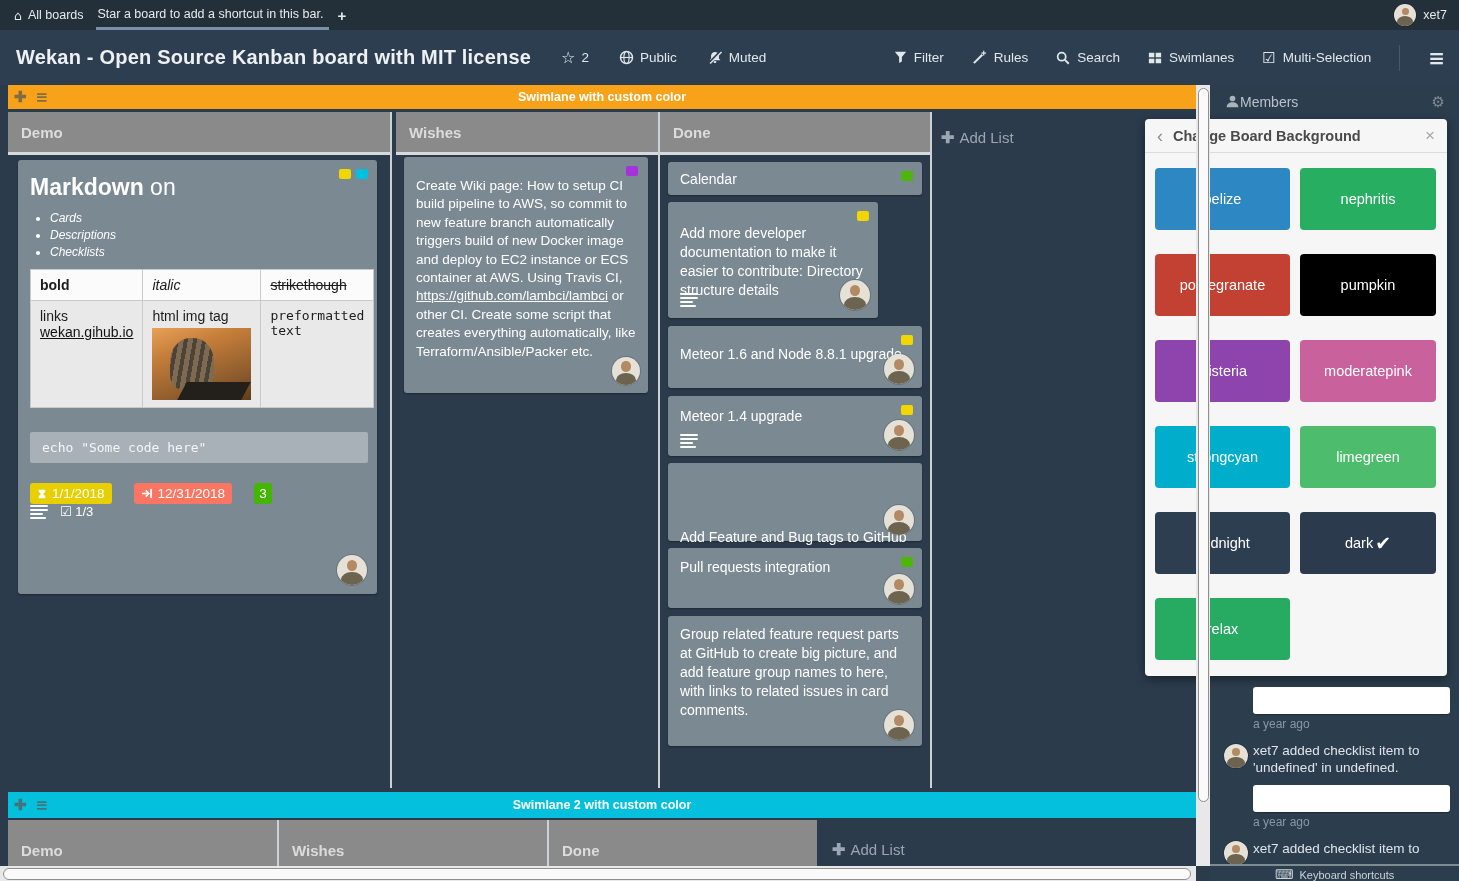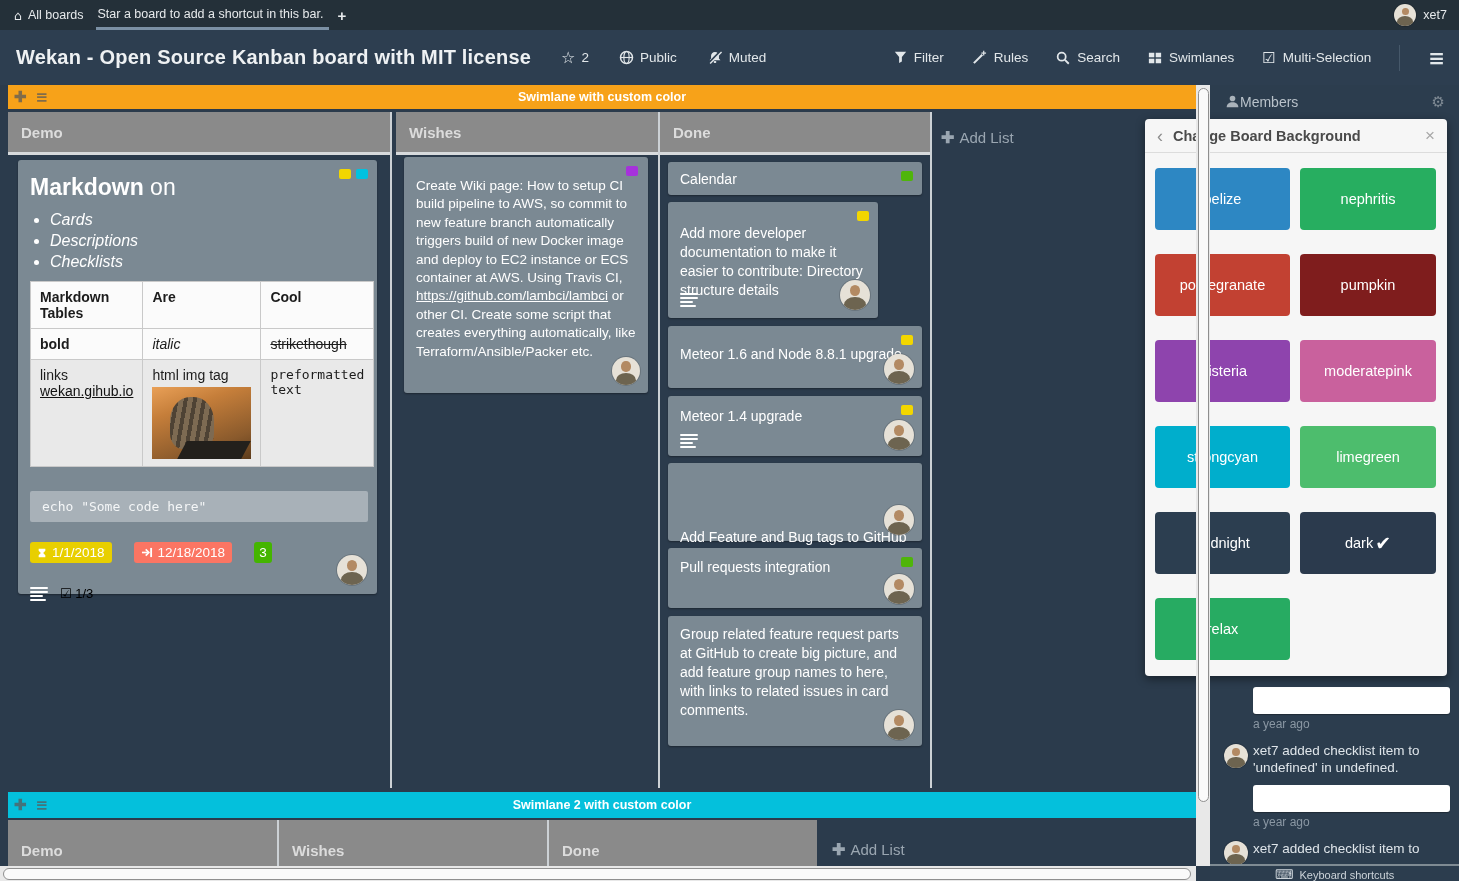--- a/index.html
+++ b/index.html
@@ -45,21 +45,21 @@
   .clabel{position:absolute;width:12px;height:10px;border-radius:2px;top:9px;}
   .avatar{position:absolute;border-radius:50%;background:#e6e1d7;overflow:hidden;box-shadow:0 0 0 1px rgba(0,0,0,.15);}
   .avatar::before{content:"";position:absolute;top:16%;left:33%;width:34%;height:36%;border-radius:50%;background:#b38a63;}
   .avatar::after{content:"";position:absolute;top:56%;left:14%;width:72%;height:52%;border-radius:50% 50% 0 0;background:#6d6450;}
   .desc-icon{position:absolute;width:18px;height:13px;}
   .desc-icon i{display:block;height:2px;background:#fff;margin-bottom:2px;border-radius:1px;}
 
   
   .md-title{font-size:23px;margin:6px 0 10px 0;font-weight:normal;}
   .md-title b{font-weight:bold;}
-  .md-card ul{margin:0 0 10px 2px;padding-left:18px;font-style:italic;font-size:16px;}
+  .md-card ul{margin:0 0 10px 2px;padding-left:18px;font-style:italic;font-size:12px;}
   .md-card li{margin-bottom:3px;}
   .md-table{border-collapse:collapse;width:336px;background:#fbfbfb;color:#1c1c1c;font-size:14px;}
   .md-table td,.md-table th{border:1px solid #c9c9c9;padding:7px 9px;text-align:left;vertical-align:top;}
   .md-table th{font-weight:bold;}
   .md-table tr.alt td{background:#e9e9e9;}
   .mono{font-family:"DejaVu Sans Mono",monospace;font-size:13px;}
   .tbl-link{color:#111;text-decoration:underline;}
   .cat-img{width:99px;height:72px;margin-top:4px;background:
       linear-gradient(160deg,#e9a057 0%,#c57e3a 30%,#8a5a2c 75%,#5d3c1c 100%);position:relative;overflow:hidden;}
   .cat-img::before{content:"";position:absolute;left:18px;top:10px;width:44px;height:52px;border-radius:46% 46% 30% 30%;
@@ -67,21 +67,21 @@
   .cat-img::after{content:"";position:absolute;left:30px;bottom:0;width:64px;height:18px;background:#23201c;
       transform:skewX(-28deg);}
   .codeblock{margin-top:24px;width:314px;background:rgba(255,255,255,.34);border-radius:2px;
       padding:8px 12px;color:#f4f6f7;}
   .badges{display:flex;gap:22px;margin-top:20px;align-items:center;}
   .badge{display:flex;align-items:center;gap:5px;color:#fff;font-size:13.5px;border-radius:3px;
       padding:2px 7px;height:17px;}
   .badge.start{background:#e8cf00;}
   .badge.due{background:#fb7563;}
   .badge.count{background:#44b500;padding:2px 5px;}
-  .cfooter{display:flex;align-items:center;gap:12px;margin-top:23px;font-size:13px;color:#000000;}
+  .cfooter{display:flex;align-items:center;gap:12px;margin-top:0;font-size:13px;color:#ffffff;}
 
   .wish-text{padding:20px 12px 10px 12px;font-size:13.5px;line-height:18.4px;}
   .wish-text a{color:#fff;}
   .done-title{padding:0 12px;line-height:19px;}
 
   
   .sidebar{left:1210px;top:85px;width:249px;height:781px;background:#2c3d4e;}
   .members-head{position:absolute;left:0;top:0;width:249px;height:33px;display:flex;align-items:center;
       color:#b9c2ca;font-size:14px;}
   .gear{margin-left:auto;margin-right:14px;color:#7f8a94;font-size:15px;}
@@ -233,25 +233,20 @@
     <span class="clabel" style="right: 26px; background: rgb(242, 214, 0);"></span>
     <span class="clabel" style="right: 9px; background: rgb(0, 194, 224);"></span>
     <h1 class="md-title"><b>Markdown</b><span> on</span></h1>
     <ul>
       <li>Cards</li>
       <li>Descriptions</li>
       <li>Checklists</li>
     </ul>
     <table class="md-table">
       <tbody>
-          <tr>
-        <th style="width:93px;">Markdown Tables</th>
-        <th style="width:100px;">Are</th>
-        <th>Cool</th>
-      </tr>
       <tr>
         <td style="font-weight:bold;">bold</td>
         <td style="font-style:italic;">italic</td>
         <td style="text-decoration:line-through;">strikethough</td>
       </tr>
       <tr class="alt">
         <td>
           <span>links</span><br>
           <a class="tbl-link">wekan.gihub.io</a>
         </td>
@@ -270,21 +265,21 @@
           <path d="M2 1h8v2.4L7.4 6 10 8.6V11H2V8.6L4.6 6 2 3.4z" fill="#fff"></path>
         </svg>
         <span>1/1/2018</span>
       </span>
       <span class="badge due">
         <svg width="12" height="11" viewBox="0 0 12 12">
           <line x1="0.5" y1="6" x2="7" y2="6" stroke="#fff" stroke-width="1.8"></line>
           <path d="M4.6 2.6 8 6 4.6 9.4" fill="none" stroke="#fff" stroke-width="1.8"></path>
           <line x1="10.5" y1="1" x2="10.5" y2="11" stroke="#fff" stroke-width="2"></line>
         </svg>
-        <span>12/18/2018</span>
+        <span>12/31/2018</span>
       </span>
       <span class="badge count">
         <span>3</span>
       </span>
     </div>
     <div class="cfooter">
       <span class="desc-icon" style="position:relative;">
         <i style="width:18px;"></i>
           <i style="width:18px;"></i>
           <i style="width:13px;"></i>
@@ -413,21 +408,21 @@
     <div class="swatch-grid">
       <div class="swatch" style="background: rgb(45, 135, 195);">
           <span>belize</span>
         </div>
       <div class="swatch" style="background: rgb(39, 174, 96);">
           <span>nephritis</span>
         </div>
       <div class="swatch" style="background: rgb(194, 65, 50);">
           <span>pomegranate</span>
         </div>
-      <div class="swatch" style="background: #7f1d1d;">
+      <div class="swatch" style="background: #000000;">
           <span>pumpkin</span>
         </div>
       <div class="swatch" style="background: rgb(142, 68, 173);">
           <span>wisteria</span>
         </div>
       <div class="swatch" style="background: rgb(201, 97, 157);">
           <span>moderatepink</span>
         </div>
       <div class="swatch" style="background: rgb(0, 174, 204);">
           <span>strongcyan</span>

